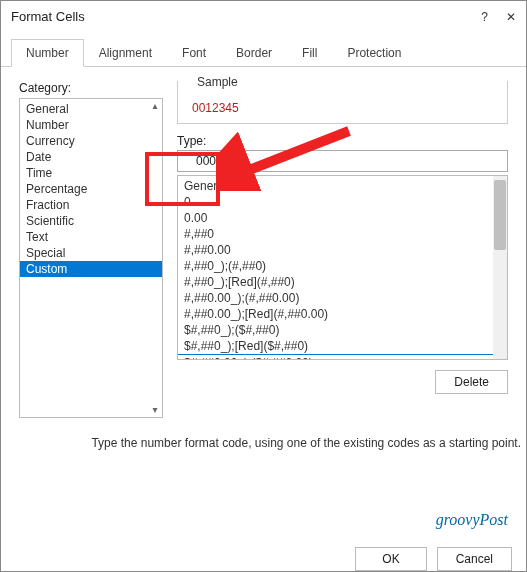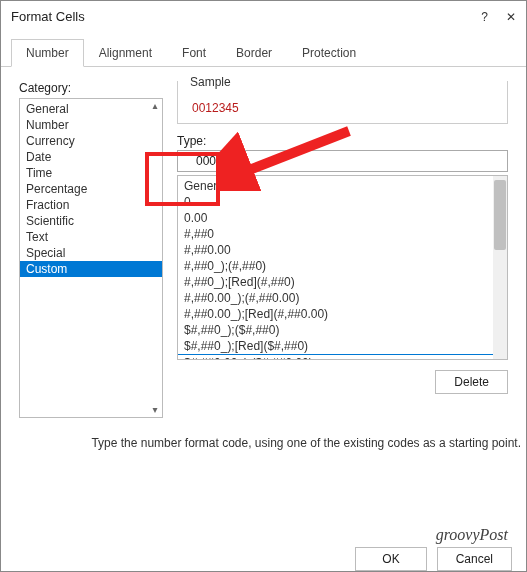--- a/index.html
+++ b/index.html
@@ -14,55 +14,56 @@
     .content { padding: 14px 18px 8px 18px; display: flex; gap: 14px; }
     .left { width: 144px; }
     .label { color: #222; margin-bottom: 3px; display: block; }
     .category-box { border: 1px solid #bbb; height: 320px; position: relative; padding: 2px 0; }
     .category-box .scroll-up, .category-box .scroll-down { position: absolute; right: 1px; width: 12px; height: 12px; text-align: center; line-height: 12px; font-size: 10px; color: #666; }
     .scroll-up { top: 1px; } .scroll-down { bottom: 1px; }
     .cat-item { padding: 1px 6px; cursor: pointer; color: #333; }
     .cat-item.selected { background: #0078d4; color: #fff; }
     .right { flex: 1; position: relative; }
     .sample-group { border: 1px solid #ccc; padding: 6px 8px 8px 8px; margin-bottom: 10px; border-top: none; position: relative; }
-    .sample-legend { position: relative; top: -12px; background: #fff; display: inline-block; padding: 0 4px; color: #333; }
+    .sample-legend { position: relative; top: -12px; background: #fff; display: inline-block; padding: 0 4px; color: #333; margin-left: 7px; }
     .sample-val { padding-left: 6px; color: #b91c1c; }
     .type-label { color: #222; margin-bottom: 2px; margin-top: 4px; }
     .type-input { width: 100%; border: 1px solid #aaa; padding: 3px 18px; color: #222; margin-bottom: 3px; }
     .format-list { border: 1px solid #bbb; height: 185px; overflow: hidden; position: relative; }
     .format-list-inner { padding: 2px 0; }
     .fmt-item { padding: 1px 6px; color: #333; cursor: pointer; white-space: nowrap; }
     .fmt-item.sel { border-top: 1px solid #0078d4; }
     .list-scrollbar { position: absolute; right: 0; top: 0; bottom: 0; width: 14px; background: #f0f0f0; }
     .list-thumb { position: absolute; right: 1px; top: 4px; width: 12px; height: 70px; background: #c0c0c0; border-radius: 2px; }
     .delete-row { text-align: right; margin-top: 10px; }
     .btn { border: 1px solid #bbb; background: #fff; padding: 4px 18px; cursor: pointer; color: #222; }
     .hint { padding: 10px 5px; color: #333; font-size: 12px; text-align: right; }
     .footer { position: absolute; bottom: 0; right: 14px; display: flex; gap: 10px; }
     .btn.ok { padding: 4px 26px; }
-    .watermark { position: absolute; bottom: 27px; right: 18px; font-style: italic; font-size: 16px; color: #404040; font-family: 'Segoe Script', cursive; }
+    .watermark { position: absolute; bottom: 42px; right: 18px; font-style: italic; font-size: 16px; color: #0369a1; font-family: 'Segoe Script', cursive; }
     .highlight-box { position: absolute; border: 4px solid #e22; left: 144px; top: 151px; width: 75px; height: 54px; pointer-events: none; z-index: 5; }
     .arrow { position: absolute; left: 218px; top: 120px; z-index: 5; pointer-events: none; }
   </style>
 </head>
 <body>
 
 <div class="titlebar">
   <span class="titlebar-title">Format Cells</span>
   <div class="titlebar-icons">
     <span>?</span>
     <span>✕</span>
   </div>
 </div>
 
 <div class="tabs">
   <div class="tab active">Number</div>
   <div class="tab">Alignment</div>
   <div class="tab">Font</div>
   <div class="tab">Border</div>
+  <div class="tab">Fill</div>
   <div class="tab">Protection</div>
 </div>
 
 <div class="content">
   <div class="left">
     <span class="label">Category:</span>
     <div class="category-box">
       <span class="scroll-up">▴</span>
       <div class="cat-item">General</div>
       <div class="cat-item">Number</div>

